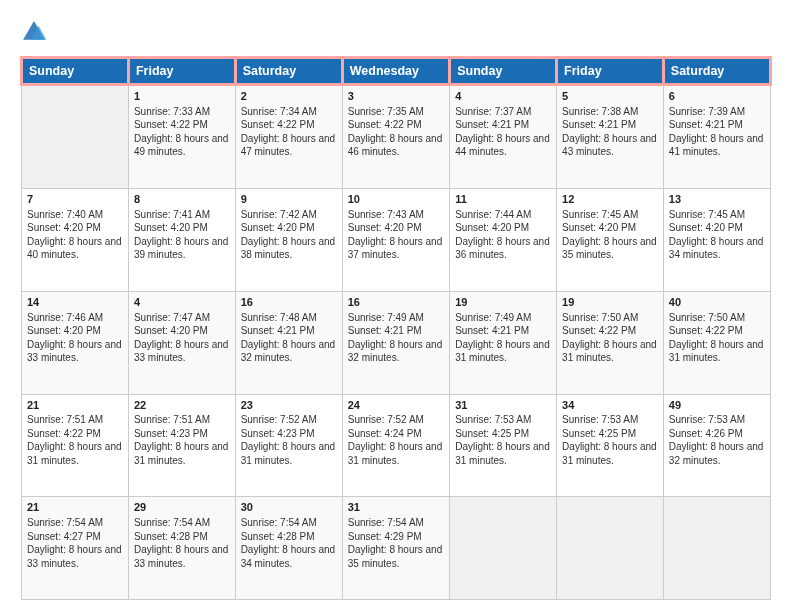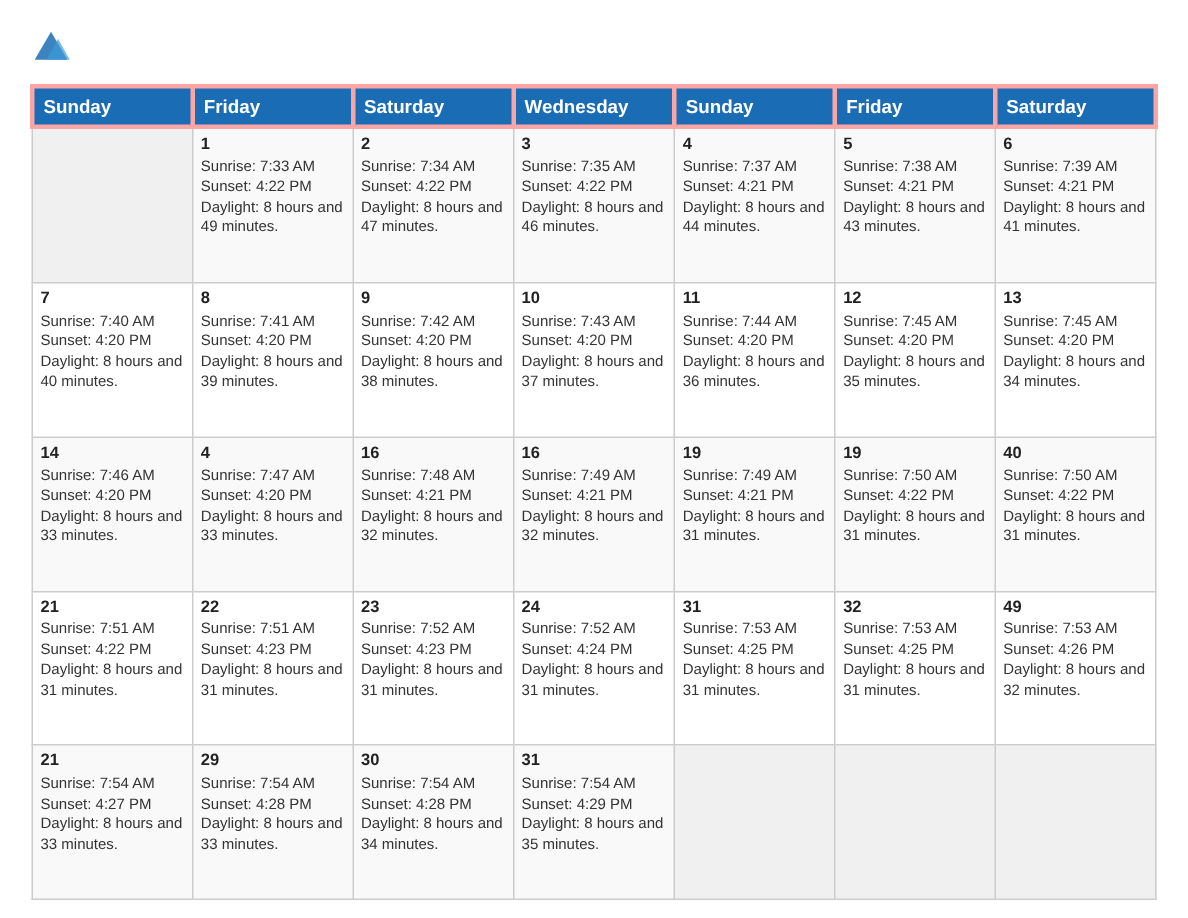--- a/index.html
+++ b/index.html
@@ -157,21 +157,21 @@
           <td><span class="day-num">19</span><span class="cell-content">Sunrise: 7:49 AM<br>Sunset: 4:21 PM<br>Daylight: 8 hours and 31 minutes.</span></td>
           <td><span class="day-num">19</span><span class="cell-content">Sunrise: 7:50 AM<br>Sunset: 4:22 PM<br>Daylight: 8 hours and 31 minutes.</span></td>
           <td><span class="day-num">40</span><span class="cell-content">Sunrise: 7:50 AM<br>Sunset: 4:22 PM<br>Daylight: 8 hours and 31 minutes.</span></td>
         </tr>
         <tr>
           <td><span class="day-num">21</span><span class="cell-content">Sunrise: 7:51 AM<br>Sunset: 4:22 PM<br>Daylight: 8 hours and 31 minutes.</span></td>
           <td><span class="day-num">22</span><span class="cell-content">Sunrise: 7:51 AM<br>Sunset: 4:23 PM<br>Daylight: 8 hours and 31 minutes.</span></td>
           <td><span class="day-num">23</span><span class="cell-content">Sunrise: 7:52 AM<br>Sunset: 4:23 PM<br>Daylight: 8 hours and 31 minutes.</span></td>
           <td><span class="day-num">24</span><span class="cell-content">Sunrise: 7:52 AM<br>Sunset: 4:24 PM<br>Daylight: 8 hours and 31 minutes.</span></td>
           <td><span class="day-num">31</span><span class="cell-content">Sunrise: 7:53 AM<br>Sunset: 4:25 PM<br>Daylight: 8 hours and 31 minutes.</span></td>
-          <td><span class="day-num">32</span><span class="cell-content">Sunrise: 7:53 AM<br>Sunset: 4:25 PM<br>Daylight: 8 hours and 31 minutes.</span></td>
+          <td><span class="day-num">34</span><span class="cell-content">Sunrise: 7:53 AM<br>Sunset: 4:25 PM<br>Daylight: 8 hours and 31 minutes.</span></td>
           <td><span class="day-num">49</span><span class="cell-content">Sunrise: 7:53 AM<br>Sunset: 4:26 PM<br>Daylight: 8 hours and 32 minutes.</span></td>
         </tr>
         <tr>
           <td><span class="day-num">21</span><span class="cell-content">Sunrise: 7:54 AM<br>Sunset: 4:27 PM<br>Daylight: 8 hours and 33 minutes.</span></td>
           <td><span class="day-num">29</span><span class="cell-content">Sunrise: 7:54 AM<br>Sunset: 4:28 PM<br>Daylight: 8 hours and 33 minutes.</span></td>
           <td><span class="day-num">30</span><span class="cell-content">Sunrise: 7:54 AM<br>Sunset: 4:28 PM<br>Daylight: 8 hours and 34 minutes.</span></td>
           <td><span class="day-num">31</span><span class="cell-content">Sunrise: 7:54 AM<br>Sunset: 4:29 PM<br>Daylight: 8 hours and 35 minutes.</span></td>
           <td class="empty"></td>
           <td class="empty"></td>
           <td class="empty"></td>

